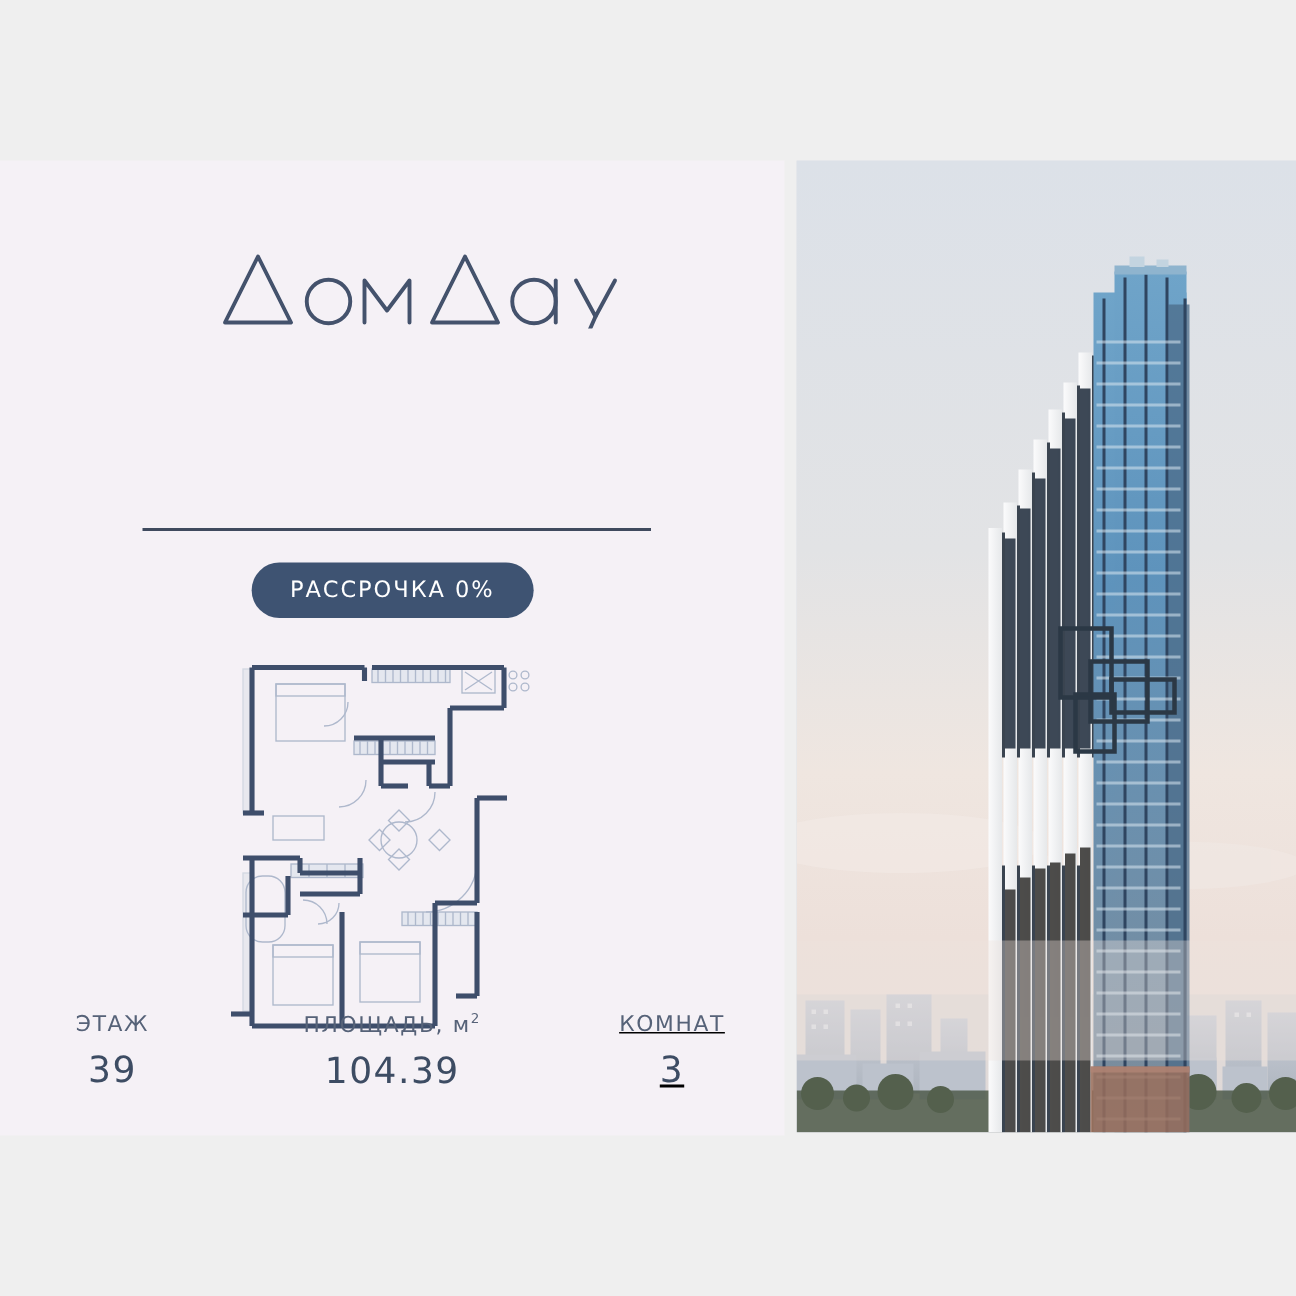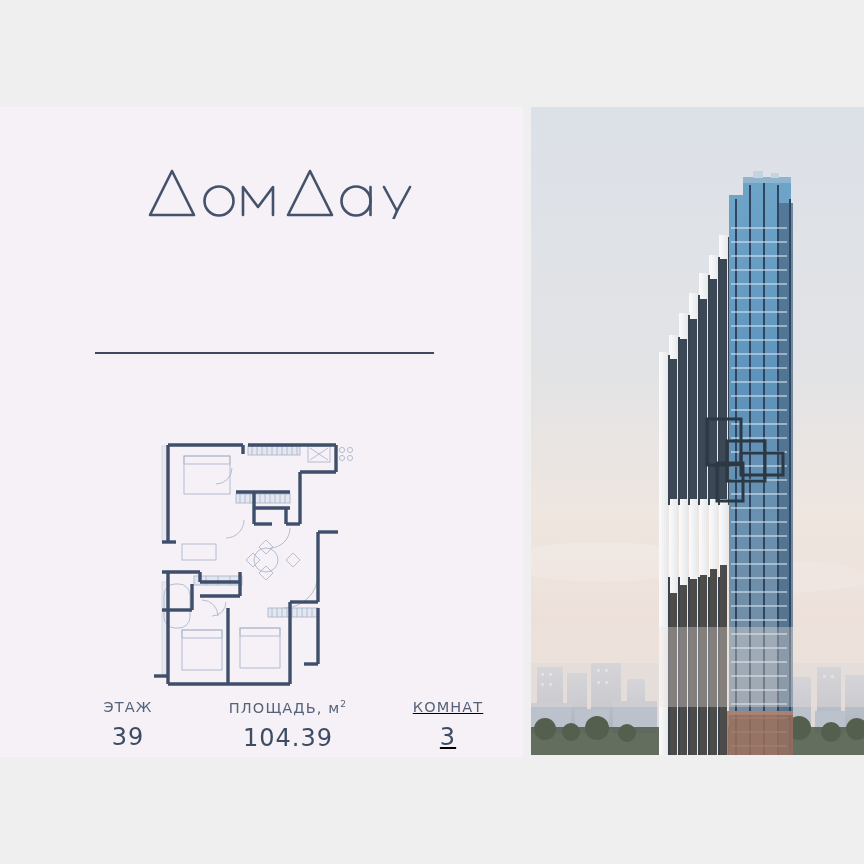--- a/index.html
+++ b/index.html
@@ -70,24 +70,24 @@
     top: 325px;
     width: 260px;
     height: 265px;
   }
   .plan-wrap svg { display: block; }
 
   
   .stats {
     position: absolute;
     left: 0;
-    top: 592px;
+    top: 568px;
     width: 523px;
     display: flex;
-    justify-content: flex-end;
+    justify-content: space-between;
     align-items: flex-start;
   }
   .stat {
     text-align: center;
   }
   .stat-floor { width: 150px; }
   .stat-area  { width: 170px; }
   .stat-rooms { width: 150px; text-decoration: underline; }
 
   .stat-label {
@@ -148,20 +148,21 @@
           <path d="M370.5 28 L370.5 56"></path>
 
           <path d="M384 28 L397 52 L410 28"></path>
           <path d="M397 52 L390 68"></path>
         </g>
       </svg>
     </div>
 
     <div class="divider"></div>
 
+    <div class="badge">РАССРОЧКА 0%</div>
 
     <div class="plan-wrap">
       <svg width="260" height="265" viewBox="0 0 260 265">
         <defs>
           <g id="hatch-pat"></g>
         </defs>
 
         <g stroke="#AEB8CC" stroke-width="0.9" fill="none">
 
           <rect x="44" y="24" width="46" height="38"></rect>

